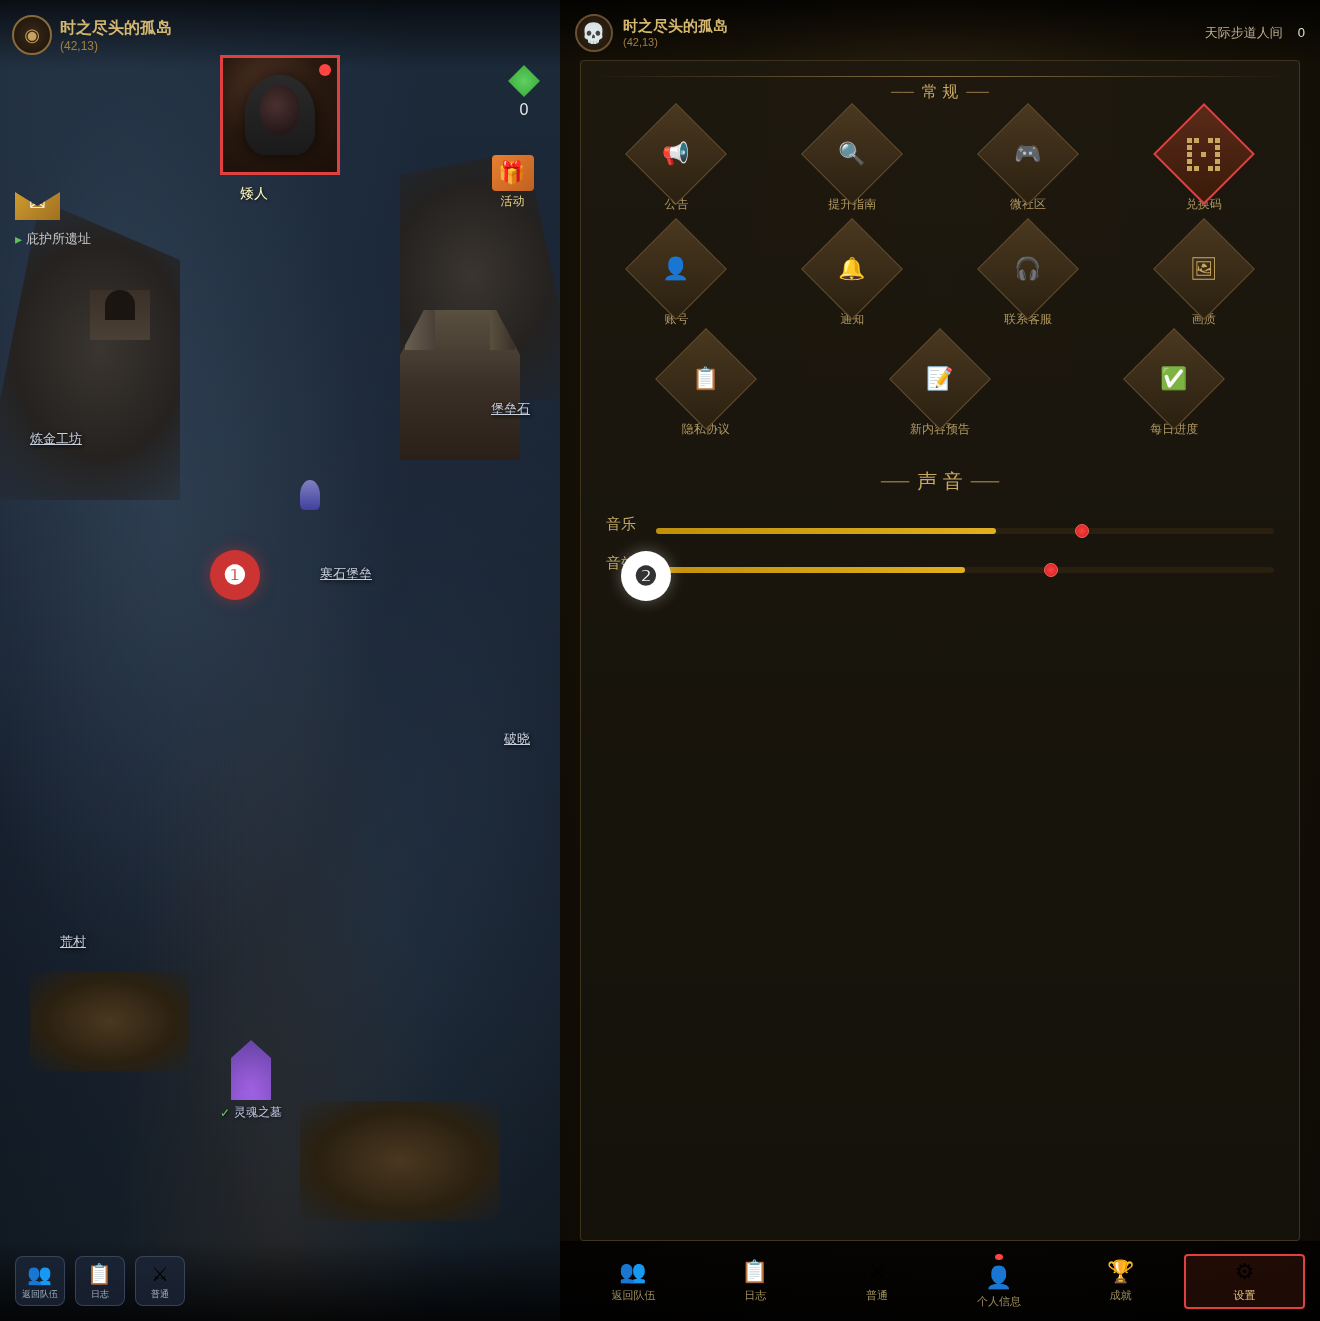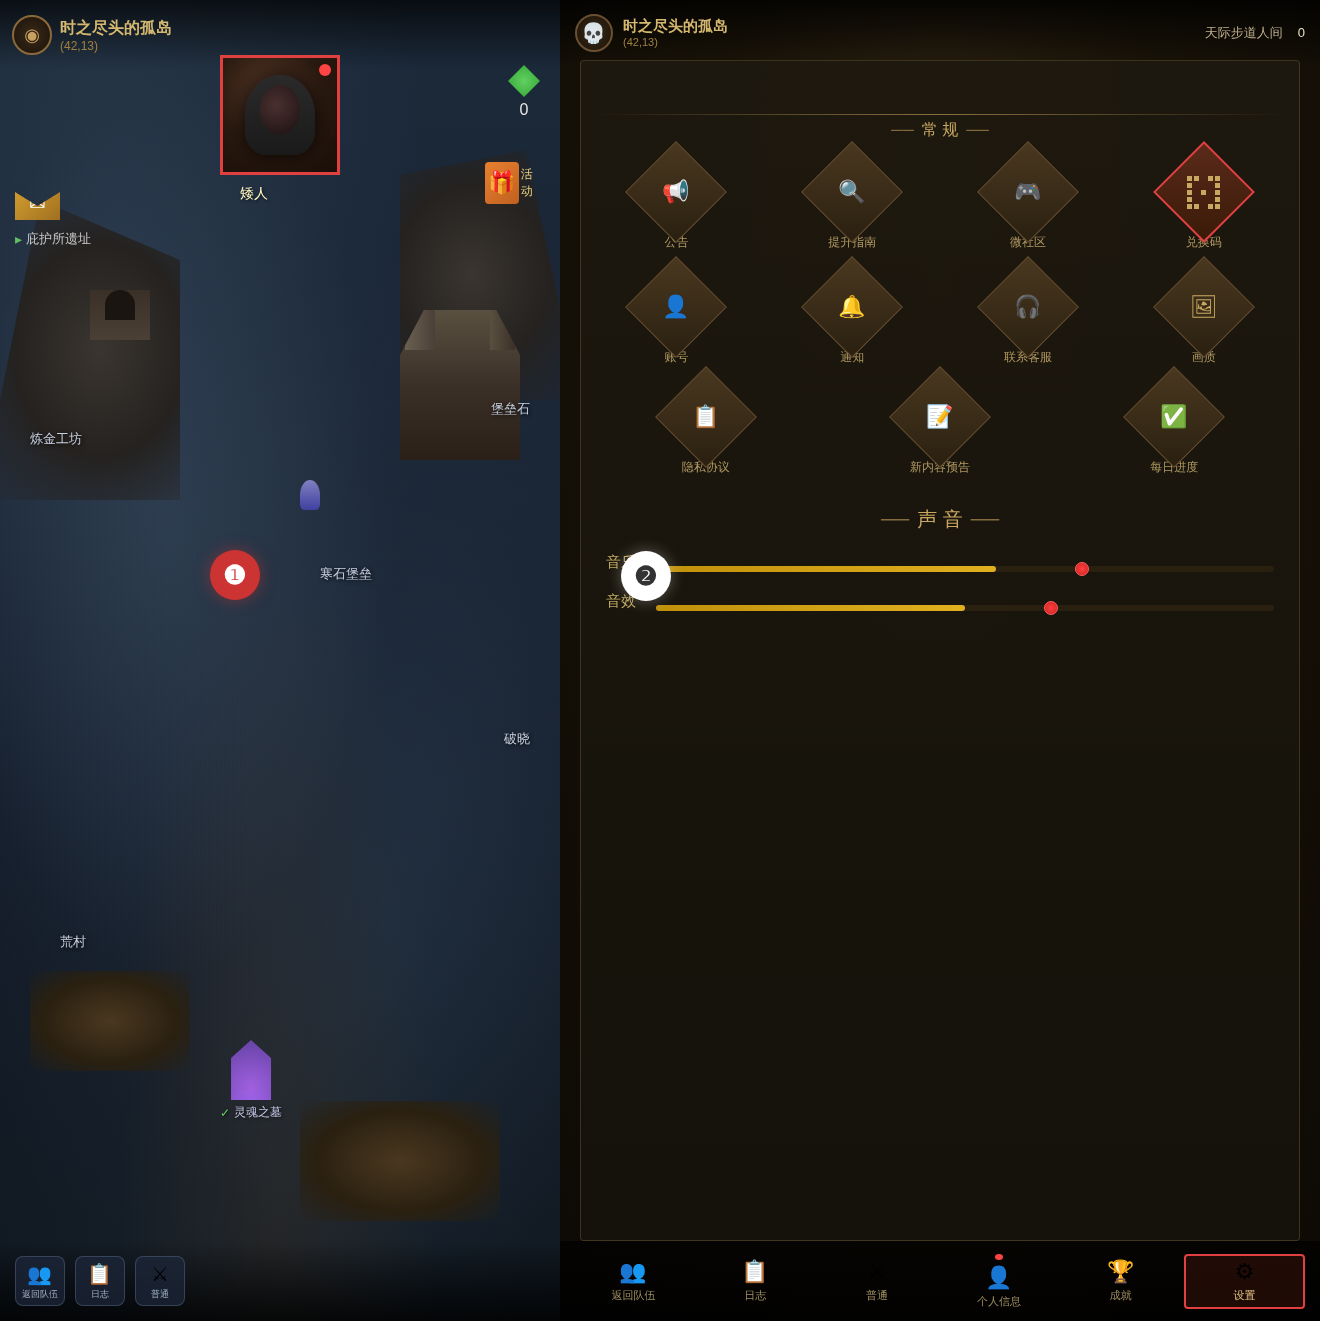--- a/index.html
+++ b/index.html
@@ -175,21 +175,21 @@
     }
 
     
     .activity-btn {
       position: absolute;
       top: 155px;
       right: 20px;
       width: 55px;
       height: 55px;
       display: flex;
-      flex-direction: row;
+      flex-direction: column;
       align-items: center;
       justify-content: center;
       gap: 2px;
     }
 
     .activity-gift {
       width: 42px;
       height: 42px;
       background: linear-gradient(135deg, #e88030, #c06020);
       border-radius: 4px;
@@ -242,20 +242,21 @@
       font-size: 14px;
     }
 
     
     .map-label {
       position: absolute;
       color: #d0d8e8;
       font-size: 13px;
       text-shadow: 1px 1px 4px rgba(0,0,0,0.9), -1px -1px 4px rgba(0,0,0,0.9);
       pointer-events: none;
+      text-decoration: underline;
     }
 
     
     .terrain-fortress {
       position: absolute;
       top: 310px;
       right: 40px;
       width: 120px;
       height: 150px;
     }
@@ -501,21 +502,20 @@
       color: #8a7a50;
       font-size: 13px;
       margin-bottom: 10px;
     }
 
     
     .section-title {
       text-align: center;
       position: relative;
       margin-bottom: 15px;
-      margin-top: 38px;
     }
 
     .section-line {
       height: 1px;
       background: linear-gradient(to right, transparent, #8a7040, transparent);
       margin-bottom: 5px;
     }
 
     .section-label {
       color: #c8a860;

